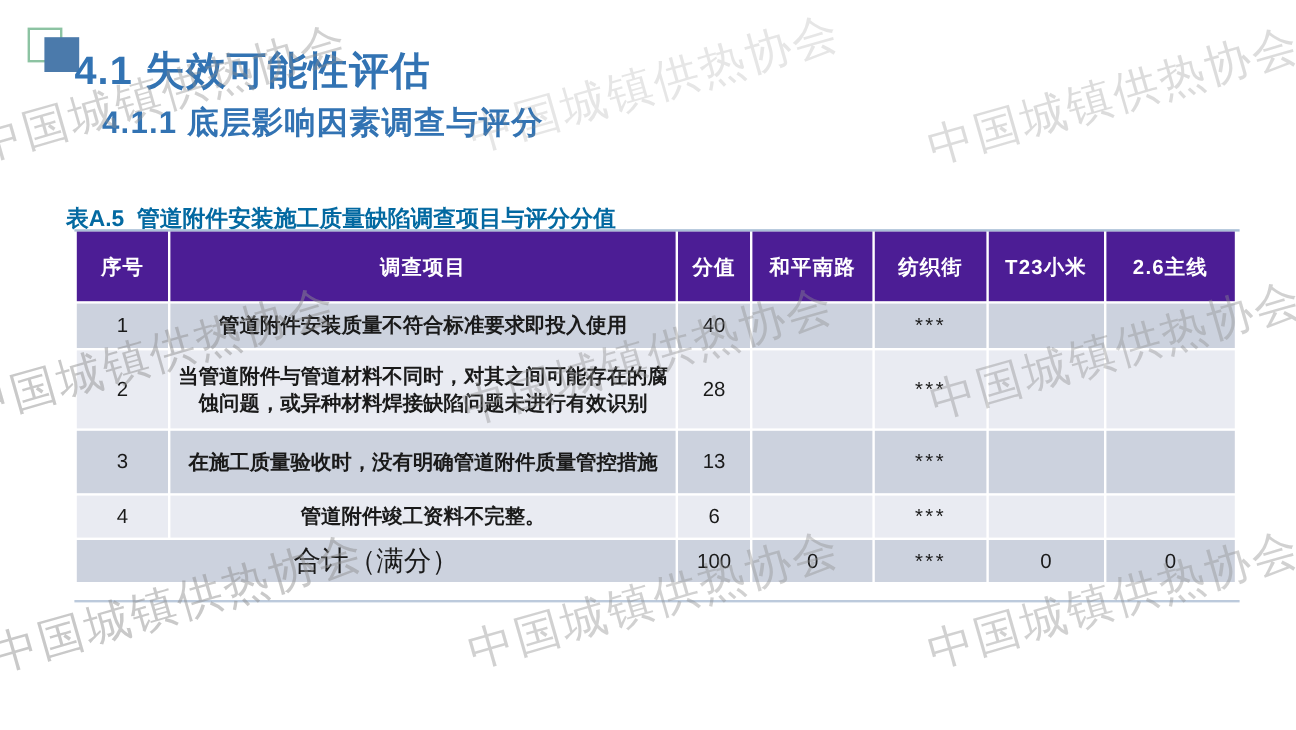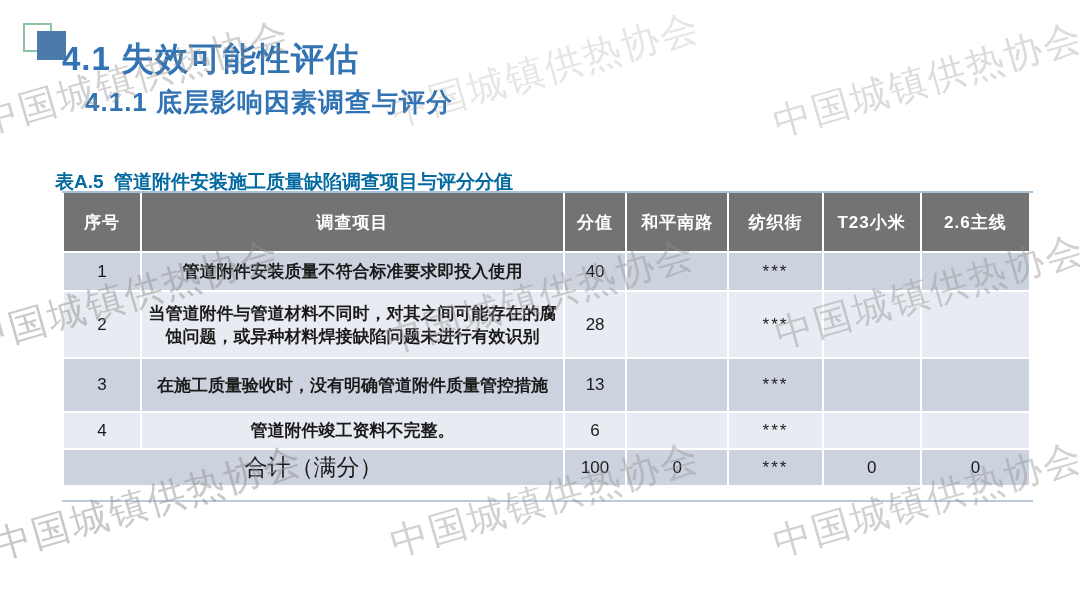--- a/index.html
+++ b/index.html
@@ -13,21 +13,21 @@
   
   .title{position:absolute;left:62px;top:24px;font-size:33px;font-weight:bold;color:#3273b3;letter-spacing:1px;white-space:nowrap;margin-top:13px;}
   .subtitle{position:absolute;left:85px;top:85px;font-size:26px;font-weight:bold;color:#3273b3;letter-spacing:1px;white-space:nowrap;}
   .caption{position:absolute;left:55px;top:145px;font-size:19px;font-weight:bold;color:#0369a1;white-space:pre;margin-top:24px;}
   
   .tbl-topline{position:absolute;left:62px;top:191px;width:971px;height:2px;background:#a9bfd6;}
   .tbl-botline{position:absolute;left:62px;top:500px;width:971px;height:2px;background:#bccadc;}
   .tbl-wrap{position:absolute;left:62px;top:191px;}
   table.main{border-collapse:separate;border-spacing:2px;table-layout:fixed;width:969px;}
   table.main th{
-    background:#737373;color:#ffffff;font-size:17px;font-weight:bold;
+    background:#4c1d95;color:#ffffff;font-size:17px;font-weight:bold;
     height:58px;text-align:center;padding:0;letter-spacing:1px;
   }
   table.main td{font-size:17px;color:#1a1a1a;text-align:center;padding:0;}
   tr.dark td{background:#ccd2de;}
   tr.light td{background:#e9ebf2;}
   td.item{text-align:left;padding:4px 42px 4px 14px;line-height:23px;font-weight:bold;}
   td.stars{font-size:16px;letter-spacing:2px;}
   tr.r1 td{height:37px;}
   tr.r2 td{height:65px;}
   tr.r3 td{height:52px;}

